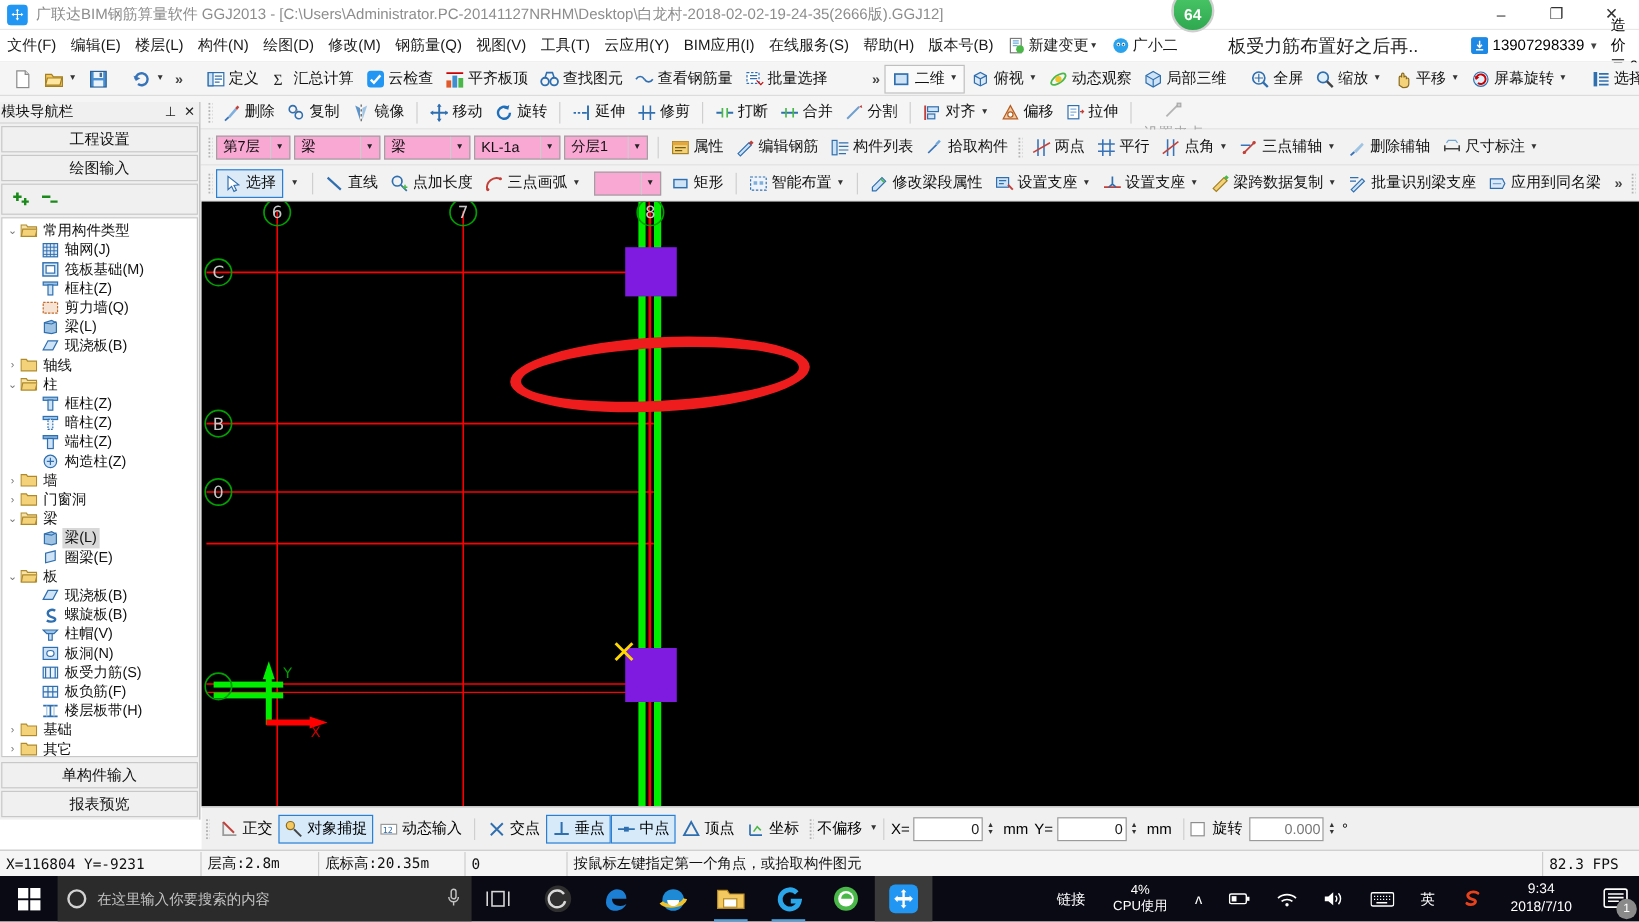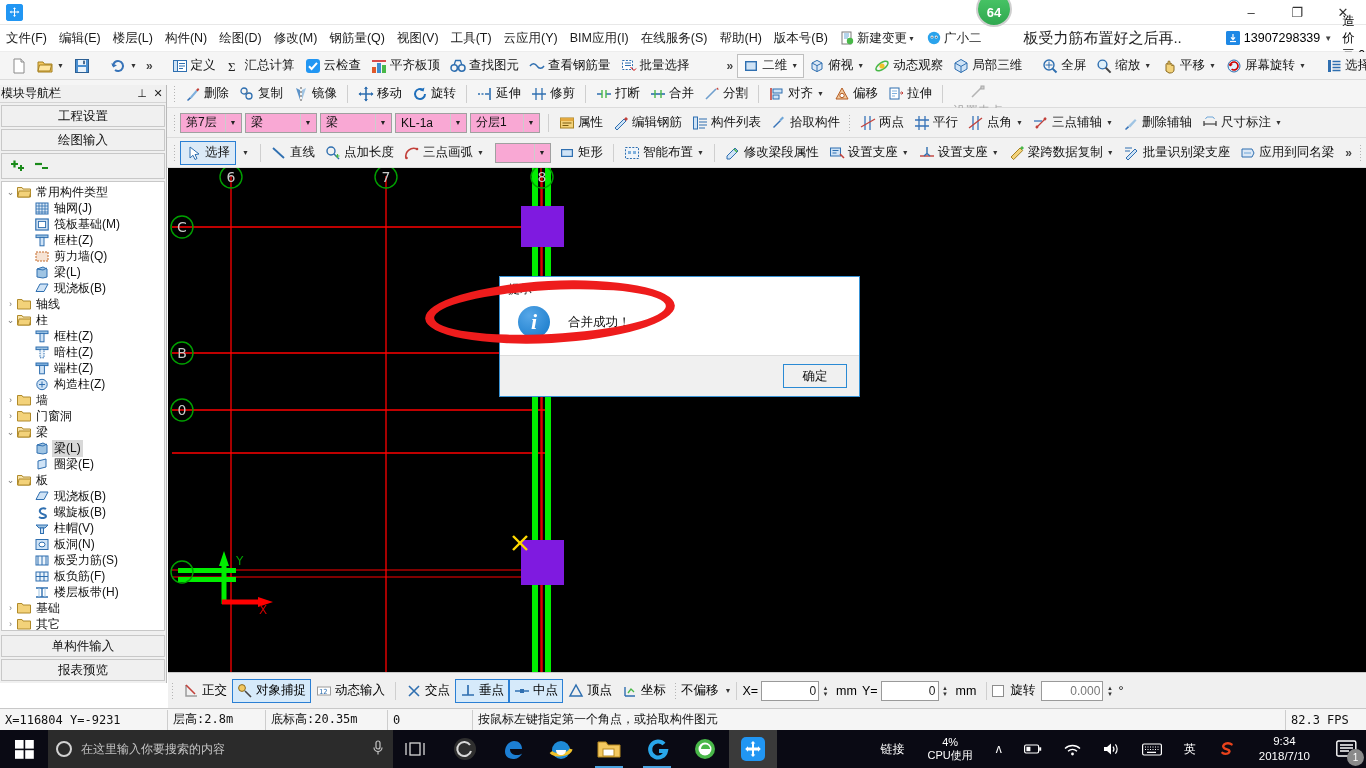--- a/index.html
+++ b/index.html
@@ -261,20 +261,21 @@
 
 <div id="app">
 
   <div class="titlebar">
     <div class="tb-logo">
       <svg width="17" height="17" viewBox="0 0 17 17">
           <rect width="17" height="17" rx="3" fill="#2196f3"></rect>
           <path d="M8.5 3.2 L10 5 H9 V7.6 H11.6 V6.6 L13.4 8.1 L11.6 9.6 V8.6 H9 V11.2 H10 L8.5 13 L7 11.2 H8 V8.6 H5.4 V9.6 L3.6 8.1 L5.4 6.6 V7.6 H8 V5 H7 Z" fill="#fff"></path>
         </svg>
     </div>
+    <div class="tb-title">广联达BIM钢筋算量软件 GGJ2013 - [C:\Users\Administrator.PC-20141127NRHM\Desktop\白龙村-2018-02-02-19-24-35(2666版).GGJ12]</div>
     <div class="tb-right">
       <div class="tb-btn">–</div>
       <div class="tb-btn">❐</div>
       <div class="tb-btn close">✕</div>
     </div>
     <div class="badge64">64</div>
   </div>
 
   <div class="menubar">
     <div class="menu-item">文件(F)</div>
@@ -1259,30 +1260,20 @@
         <line x1="56" y1="436" x2="56" y2="392" stroke="#00ee00" stroke-width="5"></line>
         <polygon points="56,383 51,398 61,398" fill="#00ee00"></polygon>
         <text x="68" y="397" fill="#00a000" font-size="12" font-family="DejaVu Sans, sans-serif">Y</text>
         <line x1="54" y1="434" x2="96" y2="434" stroke="#ff0000" stroke-width="5"></line>
         <polygon points="105,434 90,429 90,439" fill="#ff0000"></polygon>
         <text x="91" y="446" fill="#cc0000" font-size="12" font-family="DejaVu Sans, sans-serif">X</text>
       </g>
     </svg>
   </div>
 
-  <div class="dialog">
-    <div class="dlg-title">提示</div>
-    <div class="dlg-body">
-      <div class="dlg-ico">i</div>
-      <div class="dlg-msg">合并成功！</div>
-    </div>
-    <div class="dlg-foot">
-      <div class="dlg-ok">确定</div>
-    </div>
-  </div>
   <div class="redmark"></div>
 
   <div class="snapbar">
     <div class="gripper"></div>
     <div class="snapbtn">
       <span class="ic">
           <svg width="16" height="16" viewBox="0 0 16 16">
             <path d="M3 2v11h11" stroke="#9a9a9a" stroke-width="1.5" fill="none"></path>
             <path d="M3 2 12 11" stroke="#c2403a" stroke-width="1.6"></path>
           </svg>

